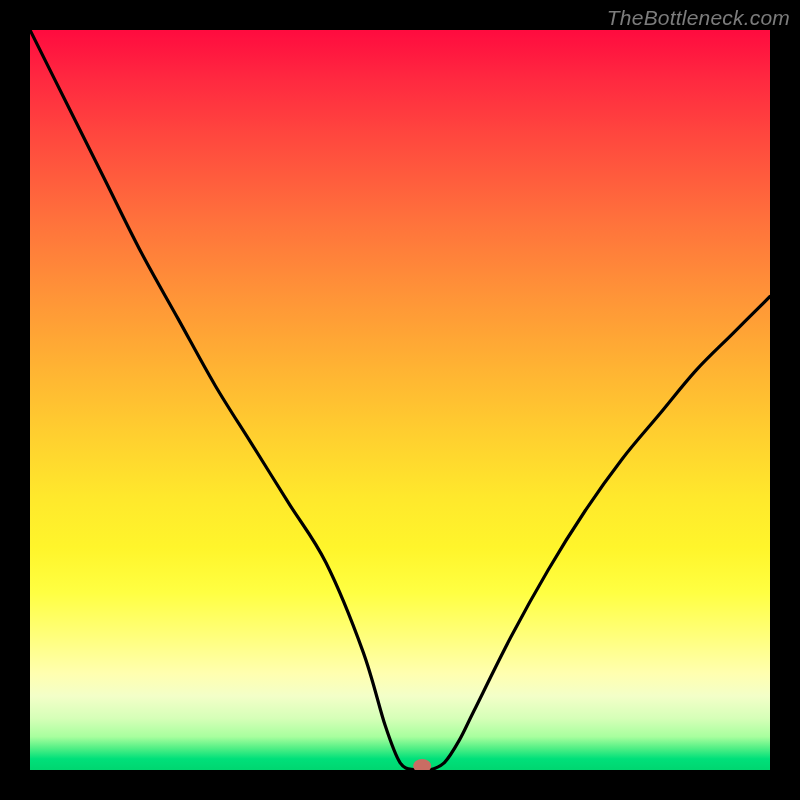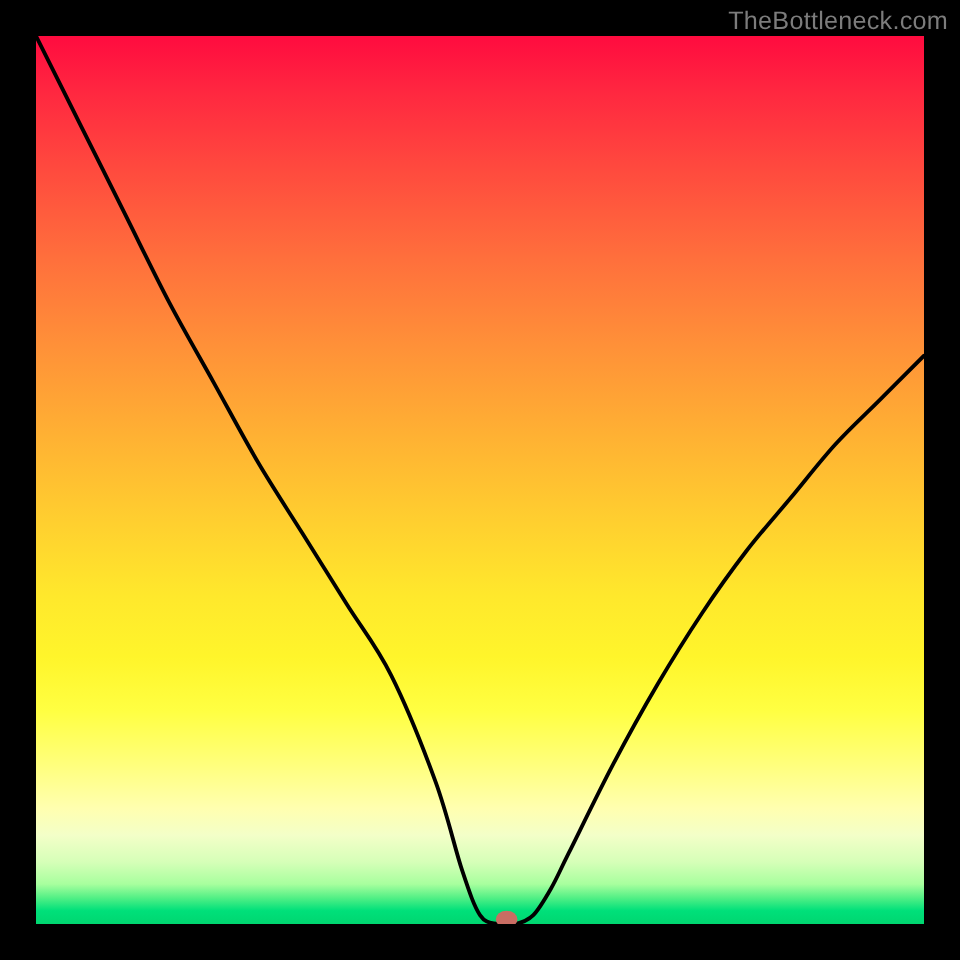--- a/index.html
+++ b/index.html
@@ -60,20 +60,21 @@
   }
   .watermark {
     position: absolute;
     top: 6px;
     right: 10px;
     font-family: Arial, Helvetica, sans-serif;
     font-size: 21px;
     color: #7c7c7c;
     letter-spacing: 0.2px;
     font-weight: 500;
+    font-style: italic;
   }
 </style>
 </head>
 <body>
 
 <div class="watermark">TheBottleneck.com</div>
 
 <div class="frame">
   <div class="gradient"></div>
   <svg class="curve-svg" viewBox="0 0 740 740">

